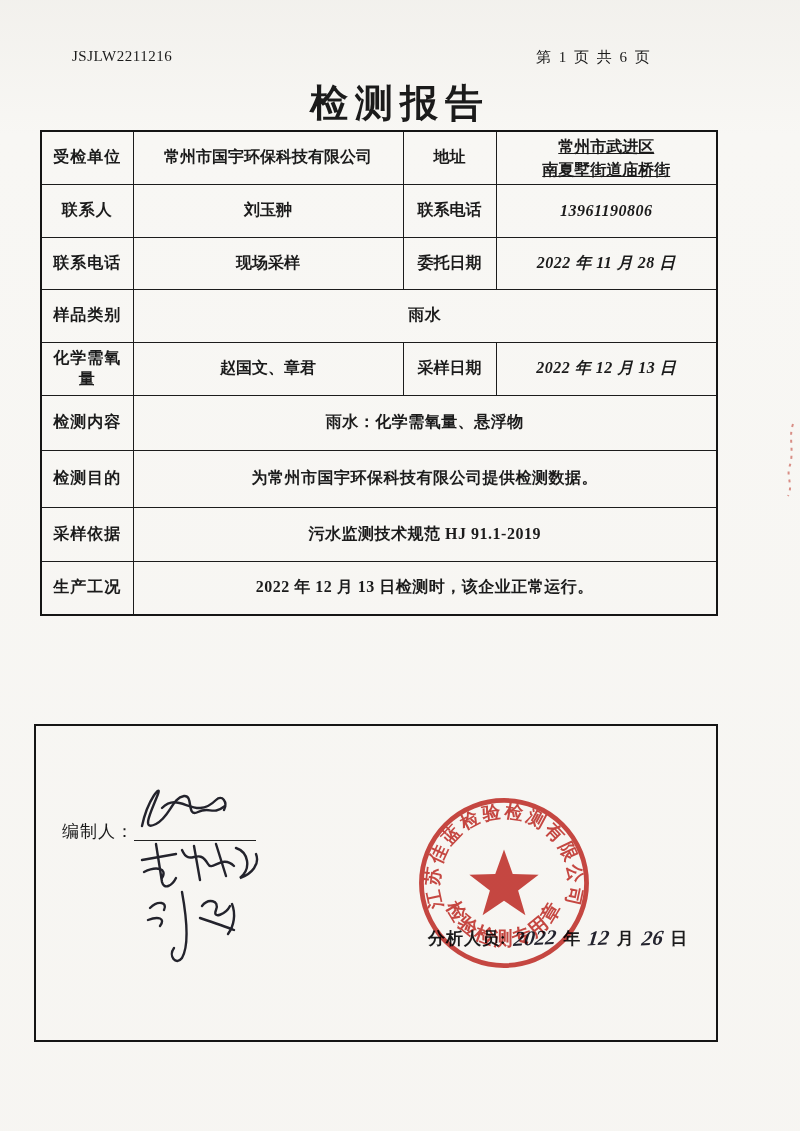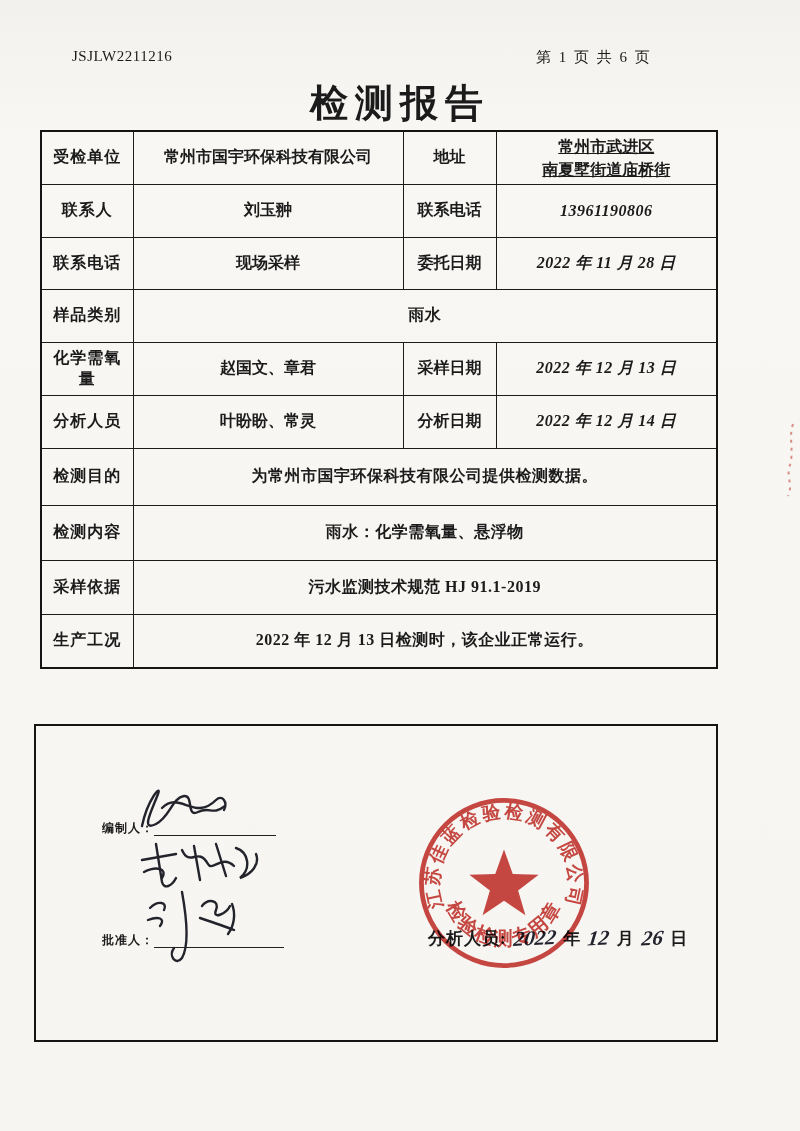--- a/index.html
+++ b/index.html
@@ -30,21 +30,21 @@
   }
   td.lbl{text-align:left;padding-left:8px;letter-spacing:1px;margin-left:40px;}
   td.span-val{text-align:left;padding-left:13px;letter-spacing:.5px;}
   td.num{font-weight:600;letter-spacing:.5px;font-style:italic;}
   .addr-line{display:block;line-height:1.45;text-decoration:underline;}
   
   .signoff{
     position:absolute;left:34px;top:724px;width:684px;height:318px;
     border:2.4px solid #151515;box-sizing:border-box;
   }
-  .sig-row{position:absolute;left:26px;font-size:12px;font-weight:700;letter-spacing:1px;margin-left:40px;}
+  .sig-row{position:absolute;left:26px;font-size:17px;font-weight:400;letter-spacing:1px;}
   .sig-line{display:inline-block;border-bottom:1.8px solid #222;vertical-align:-4px;}
   .sig-svg{position:absolute;pointer-events:none;}
   .issue-date{position:absolute;left:392px;top:200px;font-size:17px;font-weight:600;
     letter-spacing:1px;white-space:nowrap;z-index:1;}
   .hand{display:inline-block;font-style:italic;font-size:21px;font-weight:600;
     color:#23232e;transform:skewX(-10deg) rotate(-3deg);letter-spacing:0;
     margin:0 2px;vertical-align:-1px;}
   .stamp-wrap{position:absolute;left:372px;top:61px;width:192px;height:192px;
     z-index:2;pointer-events:none;mix-blend-mode:multiply;opacity:.88;}
   .edge-mark{position:absolute;left:782px;top:420px;pointer-events:none;}
@@ -90,33 +90,27 @@
   <tr style="height:53px">
     <td class="lbl">样品类别</td>
     <td class="span-val" colspan="3">雨水</td>
   </tr>
   <tr style="height:53px">
     <td class="lbl">化学需氧量</td>
     <td>赵国文、章君</td>
     <td>采样日期</td>
     <td class="num">2022 年 12 月 13 日</td>
   </tr>
-  <tr style="height:53px">
-    <td class="lbl">分析人员</td>
-    <td>叶盼盼、常灵</td>
-    <td>分析日期</td>
-    <td class="num">2022 年 12 月 14 日</td>
+  <tr style="height:55px">
+    <td class="lbl">检测内容</td>
+    <td class="span-val" colspan="3">雨水：化学需氧量、悬浮物</td>
   </tr>
   <tr style="height:57px">
     <td class="lbl">检测目的</td>
     <td class="span-val" colspan="3">为常州市国宇环保科技有限公司提供检测数据。</td>
-  </tr>
-  <tr style="height:55px">
-    <td class="lbl">检测内容</td>
-    <td class="span-val" colspan="3">雨水：化学需氧量、悬浮物</td>
   </tr>
   <tr style="height:54px">
     <td class="lbl">采样依据</td>
     <td class="span-val" colspan="3">污水监测技术规范  HJ 91.1-2019</td>
   </tr>
   <tr style="height:54px">
     <td class="lbl">生产工况</td>
     <td class="span-val" colspan="3">2022 年 12 月 13 日检测时，该企业正常运行。</td>
   </tr>
 </tbody>
@@ -139,23 +133,20 @@
       <path d="M10,22 L44,16"></path>
       <path d="M24,6 L30,44 C32,52 40,48 44,40"></path>
       <path d="M12,34 C24,28 36,30 30,40"></path>
       <path d="M50,12 C58,30 66,8 76,26 C80,34 90,16 102,28"></path>
       <path d="M62,8 L68,42"></path>
       <path d="M84,6 L94,38"></path>
       <path d="M104,10 C116,14 120,30 108,40 C120,36 128,26 124,16"></path>
     </g>
   </svg>
 
-  <div class="sig-row" style="top:206px">
-    <span>批准人：</span><span class="sig-line" style="width:130px"></span>
-  </div>
   <svg class="sig-svg" style="left:100px;top:160px" width="140" height="84" viewBox="0 0 140 84">
     <g fill="none" stroke="#23232c" stroke-width="2.4" stroke-linecap="round">
       <path d="M14,22 C22,14 32,16 28,24 M12,34 C22,30 30,32 24,40"></path>
       <path d="M46,6 C50,28 54,58 46,72 C40,80 32,70 38,62"></path>
       <path d="M66,20 C72,12 84,14 80,24 C76,34 90,28 94,20"></path>
       <path d="M64,32 C76,36 88,40 98,44"></path>
       <path d="M96,18 C100,28 98,40 92,48"></path>
     </g>
   </svg>
 

